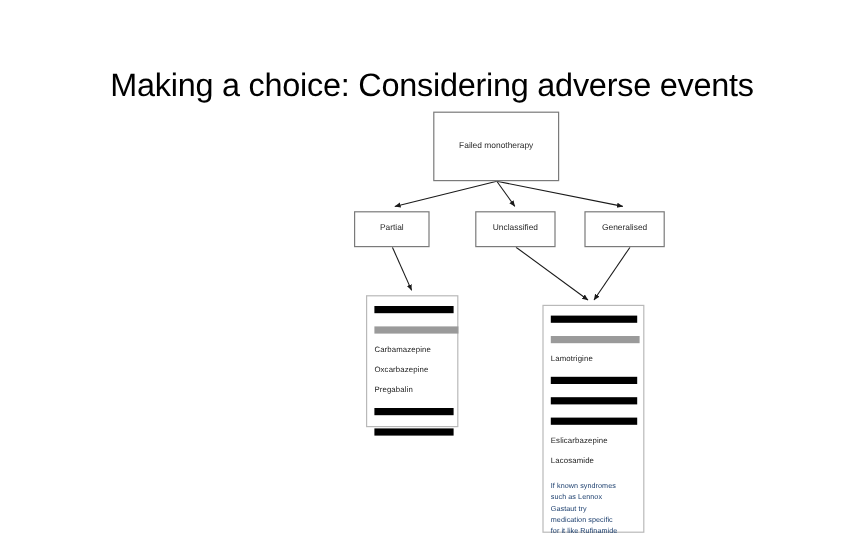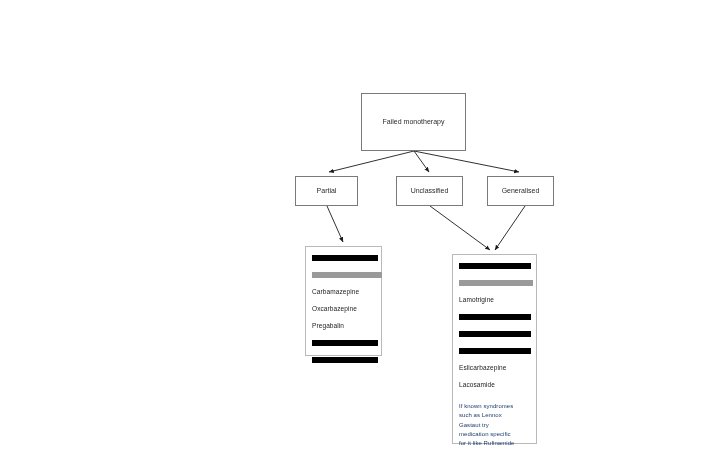--- a/index.html
+++ b/index.html
@@ -165,20 +165,21 @@
     color: #1c3f6e;
     white-space: pre-line;
     letter-spacing: 0.05px;
   }
 </style>
 </head>
 <body>
 
 <div id="slide">
 
+  <h1 id="slide-title">Making a choice: Considering adverse events</h1>
 
   <svg id="connectors" viewBox="0 0 720 450" width="720" height="450">
     <defs>
       <marker id="arrowhead" markerWidth="7" markerHeight="7" refX="5.4" refY="2.4" orient="auto" markerUnits="strokeWidth">
         <path d="M0,0 L5.6,2.4 L0,4.8 z" fill="#1a1a1a"></path>
       </marker>
     </defs>
 
     <line x1="414" y1="151" x2="329" y2="172" stroke="#1a1a1a" stroke-width="0.9" marker-end="url(#arrowhead)"></line>
 

